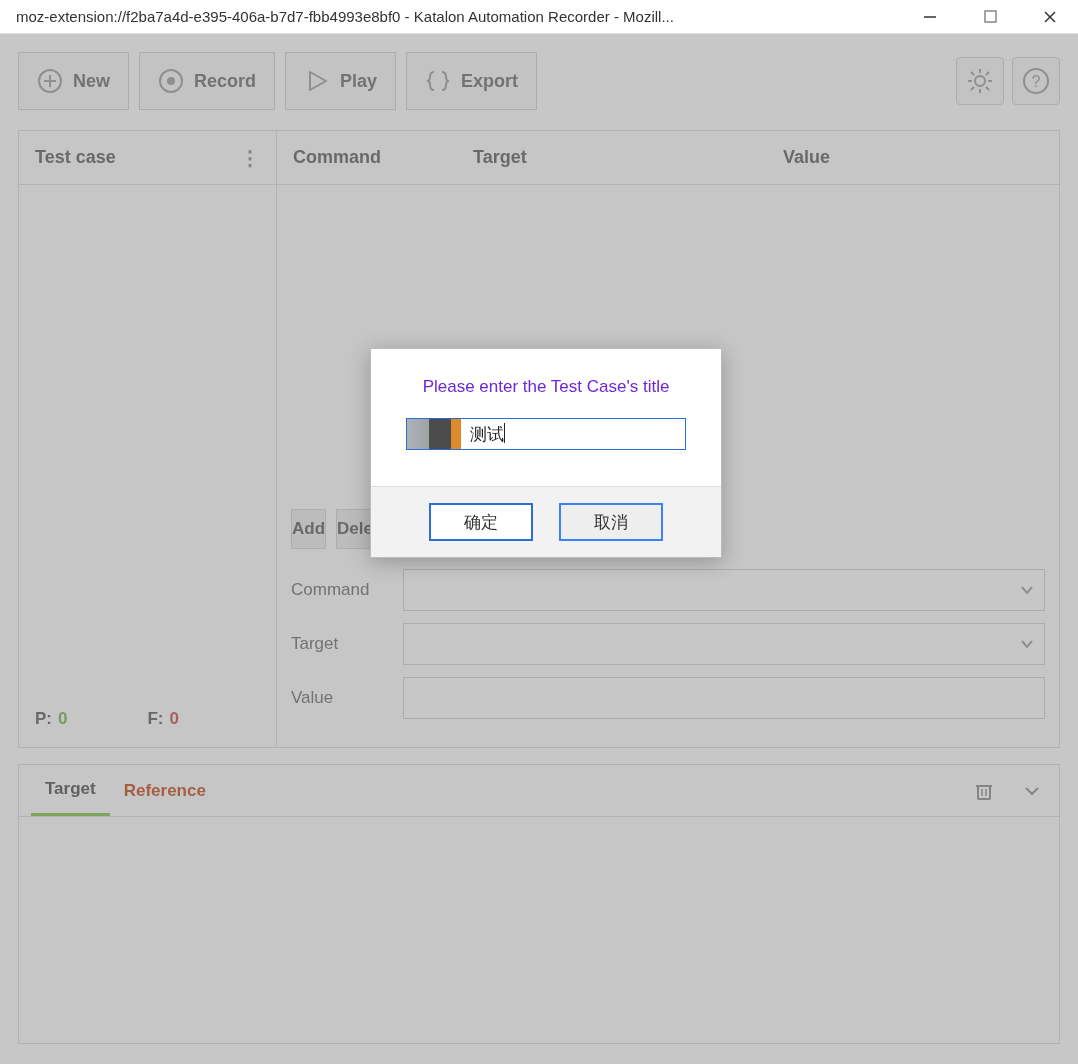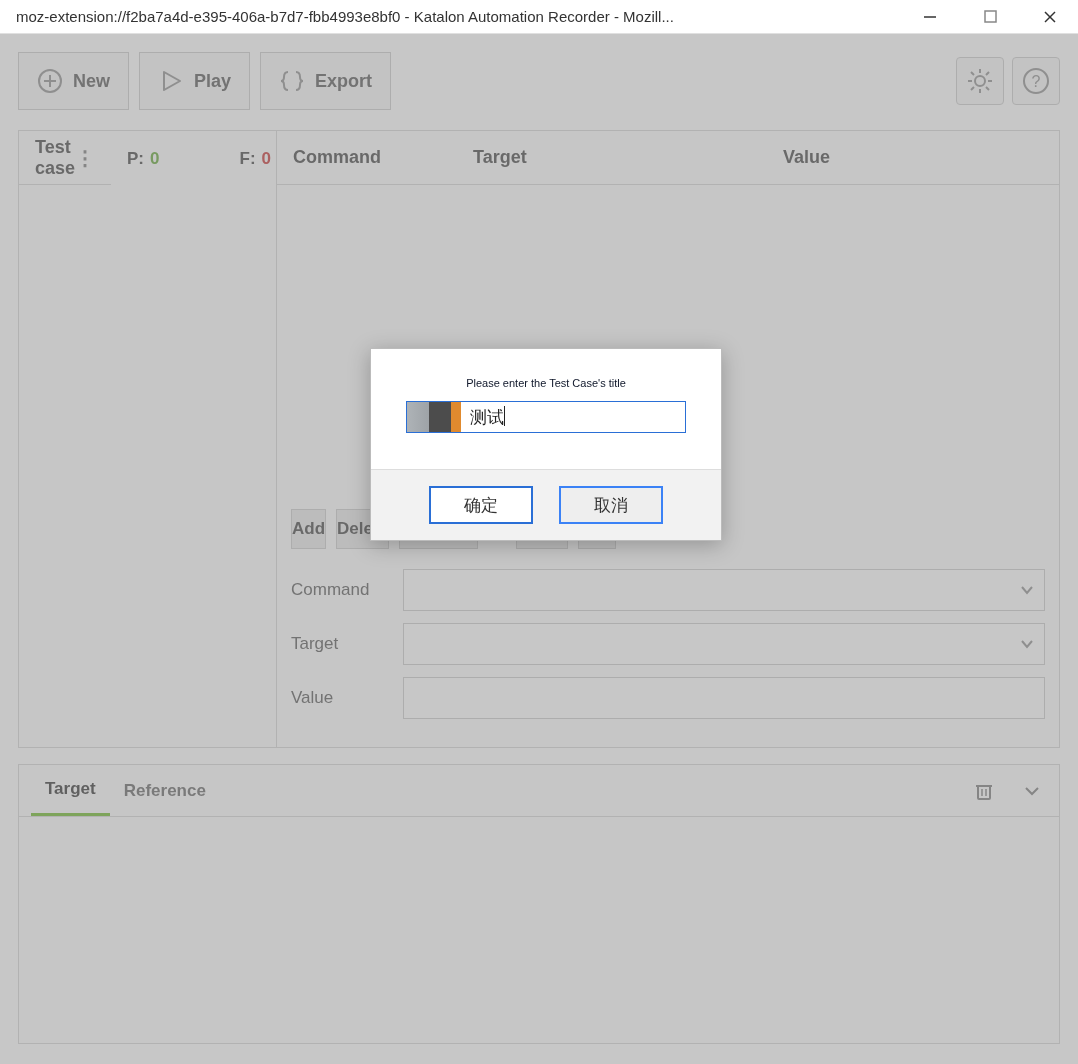--- a/index.html
+++ b/index.html
@@ -17,21 +17,21 @@
 
   
   .toolbar { display: flex; align-items: center; gap: 0; margin-bottom: 20px; }
   .tool-btn { display: flex; align-items: center; gap: 10px; height: 58px; padding: 0 18px; border: 1px solid #d0d0d0; background: #f7f7f7; color: #666; font-size: 18px; font-weight: 600; cursor: pointer; margin-right: 10px; }
   .tool-btn .ticon { width: 26px; height: 26px; display: flex; align-items: center; justify-content: center; }
   .toolbar-spacer { flex: 1; }
   .icon-btn { width: 48px; height: 48px; border: 1px solid #d0d0d0; background: #f7f7f7; display: flex; align-items: center; justify-content: center; margin-left: 8px; cursor: pointer; border-radius: 4px; }
 
   
   .main { display: flex; border: 1px solid #d9d9d9; height: 618px; background: #fdfdfd; }
-  .sidebar { width: 258px; border-right: 1px solid #d9d9d9; display: flex; }
+  .sidebar { width: 258px; border-right: 1px solid #d9d9d9; display: flex; flex-direction: column; }
   .side-header { height: 54px; display: flex; align-items: center; padding: 0 16px; border-bottom: 1px solid #d9d9d9; color: #555; font-size: 18px; font-weight: 600; }
   .side-header .menu-dots { margin-left: auto; color: #888; font-size: 20px; }
   .side-body { flex: 1; }
   .side-footer { height: 56px; display: flex; align-items: center; padding: 0 16px; font-size: 17px; font-weight: 600; }
   .pf { display: flex; gap: 6px; }
   .pf .p-label { color: #555; }
   .pf.green .val { color: #6fae45; }
   .pf.red .val { color: #c44; }
   .pf:first-child { margin-right: 80px; }
 
@@ -52,32 +52,32 @@
   .form-rows { padding: 8px 14px 16px; }
   .form-row { display: flex; align-items: center; margin-bottom: 12px; }
   .form-row label { width: 112px; color: #666; font-size: 17px; }
   .form-row .field { flex: 1; position: relative; }
   .form-row .field input { width: 100%; height: 42px; border: 1px solid #cfcfcf; background: #fff; padding: 0 32px 0 10px; font-size: 15px; }
   .form-row .chev { position: absolute; right: 10px; top: 50%; transform: translateY(-50%); color: #999; }
 
   
   .bottom-panel { margin-top: 16px; border: 1px solid #d9d9d9; height: 280px; background: #fdfdfd; display: flex; flex-direction: column; }
   .tabs { display: flex; align-items: center; height: 52px; border-bottom: 1px solid #d9d9d9; padding: 0 12px; }
-  .tab { padding: 0 14px; height: 100%; display: flex; align-items: center; color: #737373; font-size: 17px; font-weight: 600; cursor: pointer; }
+  .tab { padding: 0 14px; height: 100%; display: flex; align-items: center; color: #c2410c; font-size: 17px; font-weight: 600; cursor: pointer; }
   .tab.active { color: #444; border-bottom: 3px solid #7bbf3b; }
   .tabs-spacer { flex: 1; }
   .tab-icon { width: 30px; height: 30px; display: flex; align-items: center; justify-content: center; color: #777; margin-left: 18px; cursor: pointer; }
 
   
   .dim { position: absolute; inset: 0; background: rgba(130,130,130,0.45); pointer-events: none; }
 
   
   .modal { position: absolute; left: 370px; top: 314px; width: 352px; background: #fff; border: 1px solid #bbb; box-shadow: 0 4px 20px rgba(0,0,0,0.25); z-index: 10; }
   .modal-body { padding: 28px 24px 36px; text-align: center; }
-  .modal-body .prompt { font-size: 11px; color: #0f172a; margin-bottom: 12px; }
+  .modal-body .prompt { font-size: 17px; color: #6d28d9; margin-bottom: 21px; }
   .modal-body input { width: 280px; height: 32px; border: 1px solid #2a6fd6; padding: 0 6px; font-size: 16px; }
   .input-wrap { position: relative; display: inline-block; }
   .input-wrap .smudge { position: absolute; left: 1px; top: 1px; height: 30px; display: flex; }
   .smudge .s1 { width: 22px; background: linear-gradient(90deg,#aeb3b7,#9ea3a7); }
   .smudge .s2 { width: 22px; background: #4c4c4c; }
   .smudge .s3 { width: 10px; background: #e08a2e; }
   .input-wrap .typed { position: absolute; left: 64px; top: 5px; font-size: 17px; color: #222; }
   .input-wrap .caret { position: absolute; left: 98px; top: 5px; width: 1px; height: 20px; background: #222; }
 
   .modal-footer { background: #f2f2f2; border-top: 1px solid #ddd; padding: 16px 16px; display: flex; justify-content: center; gap: 26px; }
@@ -117,20 +117,29 @@
   <div class="toolbar">
     <button class="tool-btn">
       <span class="ticon">
         <svg width="26" height="26">
             <circle cx="13" cy="13" r="11" fill="none" stroke="#999" stroke-width="2"></circle>
             <line x1="13" y1="7" x2="13" y2="19" stroke="#999" stroke-width="2"></line>
             <line x1="7" y1="13" x2="19" y2="13" stroke="#999" stroke-width="2"></line>
           </svg>
       </span>
       <span>New</span>
+    </button>
+    <button class="tool-btn">
+      <span class="ticon">
+        <svg width="26" height="26">
+            <circle cx="13" cy="13" r="11" fill="none" stroke="#999" stroke-width="2"></circle>
+            <circle cx="13" cy="13" r="4" fill="#999"></circle>
+          </svg>
+      </span>
+      <span>Record</span>
     </button>
     <button class="tool-btn">
       <span class="ticon">
         <svg width="26" height="26">
             <polygon points="6,4 22,13 6,22" fill="none" stroke="#999" stroke-width="2" stroke-linejoin="round"></polygon>
           </svg>
       </span>
       <span>Play</span>
     </button>
     <button class="tool-btn">

